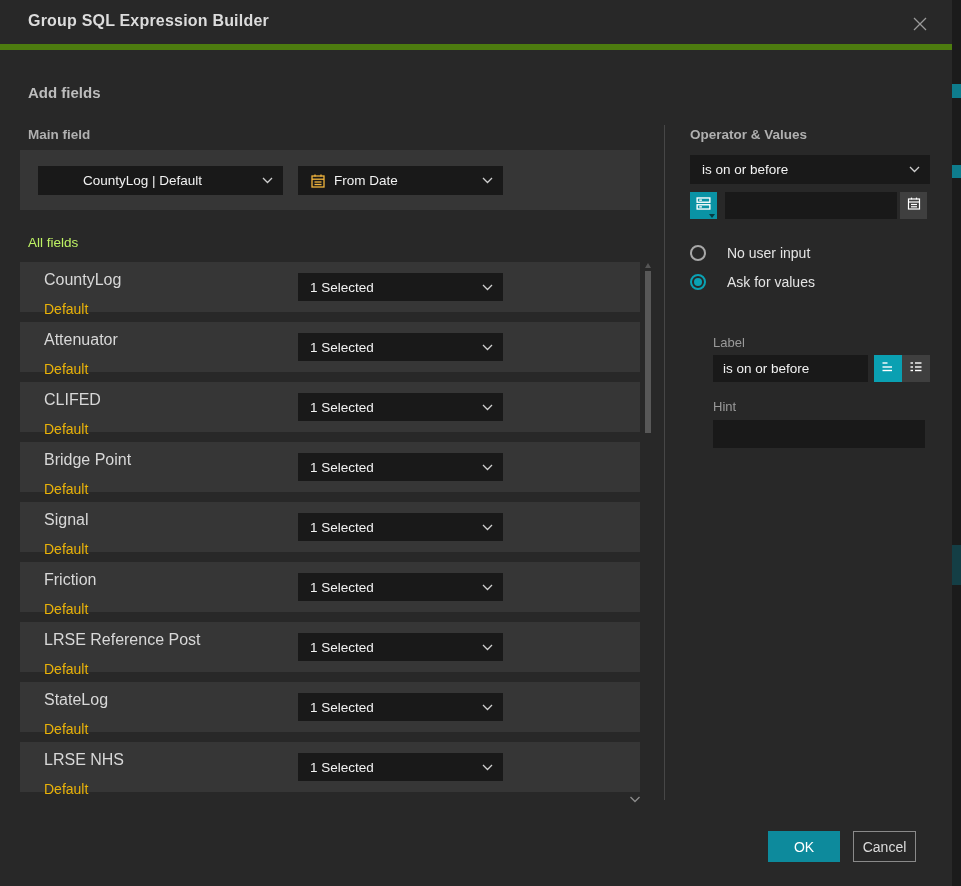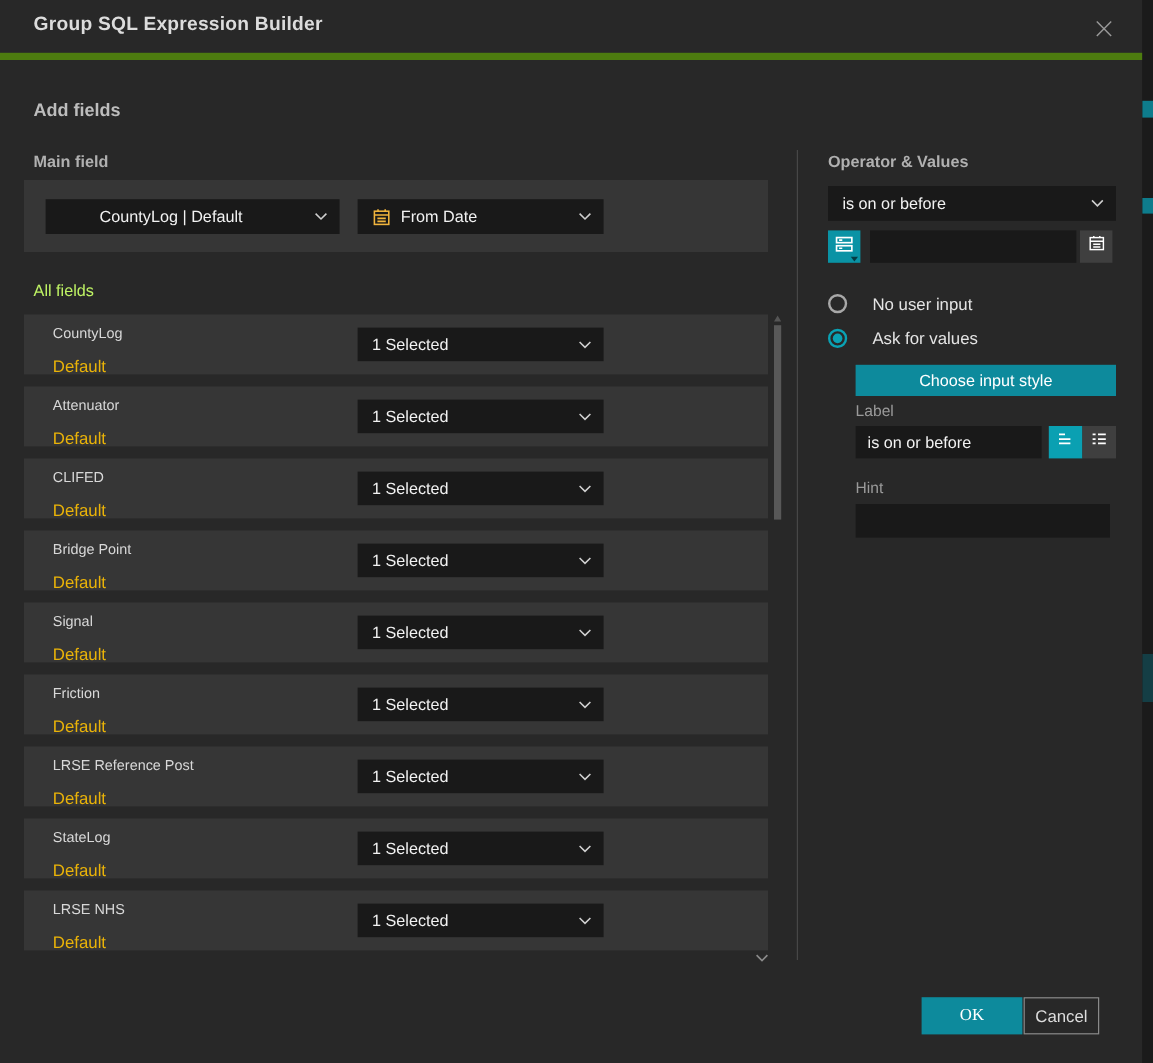--- a/index.html
+++ b/index.html
@@ -43,21 +43,21 @@
   
   .main-panel { position:absolute; left:20px; top:150px; width:620px; height:60px; background:#363636; }
   .dd-layer  { position:absolute; left:18px;  top:16px; width:245px;padding-left:45px; }
   .dd-field  { position:absolute; left:278px; top:16px; width:205px; }
   .dd-field .cal-gold { display:flex; align-items:center; margin-right:8px; }
 
   
   .field-list { position:absolute; left:20px; top:262px; width:620px; }
   .field-row { position:relative; width:620px; height:50px; background:#363636; margin-bottom:10px; }
   .field-row-text { position:absolute; left:24px; top:9px; }
-  .field-name { font-size:12px; color:#d8d8d8; }
+  .field-name { font-size:16px; color:#d8d8d8; }
   .field-sublabel { font-size:14px; color:#eab308; margin-top:12px; }
   .row-dropdown { position:absolute; left:278px; top:11px; width:205px; height:28px; }
 
   
   .scroll-thumb { position:absolute; left:645px; top:271px; width:6px; height:162px; background:#585858; }
   .scroll-up-arrow { position:absolute; left:645px; top:263px; width:0; height:0;
     border-left:3px solid transparent; border-right:3px solid transparent; border-bottom:5px solid #555; }
   .list-more-chevron { position:absolute; left:629px; top:789px; }
 
   
@@ -90,23 +90,23 @@
   .label-input { position:absolute; left:713px; top:355px; width:155px; height:27px;
     background:#191919; border:none; color:#f2f2f2; font-size:13.5px; padding:0 10px; font-family:inherit; }
   .btn-style-text { position:absolute; left:874px; top:355px; width:28px; height:27px; background:#0aa0b2; }
   .btn-style-list { position:absolute; left:902px; top:355px; width:28px; height:27px; background:#3f3f3f; }
 
   .lbl-hint { position:absolute; left:713px; top:399px; font-size:13px; color:#9a9a9a; }
   .hint-input { position:absolute; left:713px; top:420px; width:212px; height:28px;
     background:#191919; border:none; color:#f2f2f2; font-size:13.5px; padding:0 10px; font-family:inherit; }
 
   
-  .btn-ok { position:absolute; left:768px; top:831px; width:84px; height:31px;
+  .btn-ok { position:absolute; left:768px; top:831px; width:72px; height:31px;
     background:#0d8a9c; color:#fff; font-size:14px; border:none; cursor:pointer;
-    display:flex; align-items:center; justify-content:center; font-family:Liberation Serif, serif; }
+    display:flex; align-items:center; justify-content:center; font-family:Liberation Sans, sans-serif; }
   .btn-cancel { position:absolute; left:853px; top:831px; width:63px; height:31px;
     background:transparent; color:#dcdcdc; font-size:14px; border:1px solid #8a8a8a; cursor:pointer;
     display:flex; align-items:center; justify-content:center; font-family:inherit; }
 </style>
 </head>
 <body>
 
 <div id="screen">
   <div class="dialog">
 
@@ -341,21 +341,20 @@
       <span class="radio-circle"></span>
       <span class="radio-label">No user input</span>
     </div>
     <div class="radio-row" style="top:274px;">
       <span class="radio-circle selected">
           <span class="radio-dot"></span>
         </span>
       <span class="radio-label">Ask for values</span>
     </div>
 
-    <button class="btn-choose">Choose input style</button>
 
     <div class="lbl-label">Label</div>
     <input class="label-input" value="is on or before" style="">
     <div class="icon-btn btn-style-text">
       <span>
         <svg width="16" height="16" viewBox="0 0 16 16" fill="none" stroke="#ffffff" stroke-width="1.4">
           <line x1="2.5" y1="4" x2="7.5" y2="4"></line>
           <line x1="2.5" y1="8" x2="12" y2="8"></line>
           <line x1="2.5" y1="11.5" x2="12" y2="11.5"></line>
         </svg>

